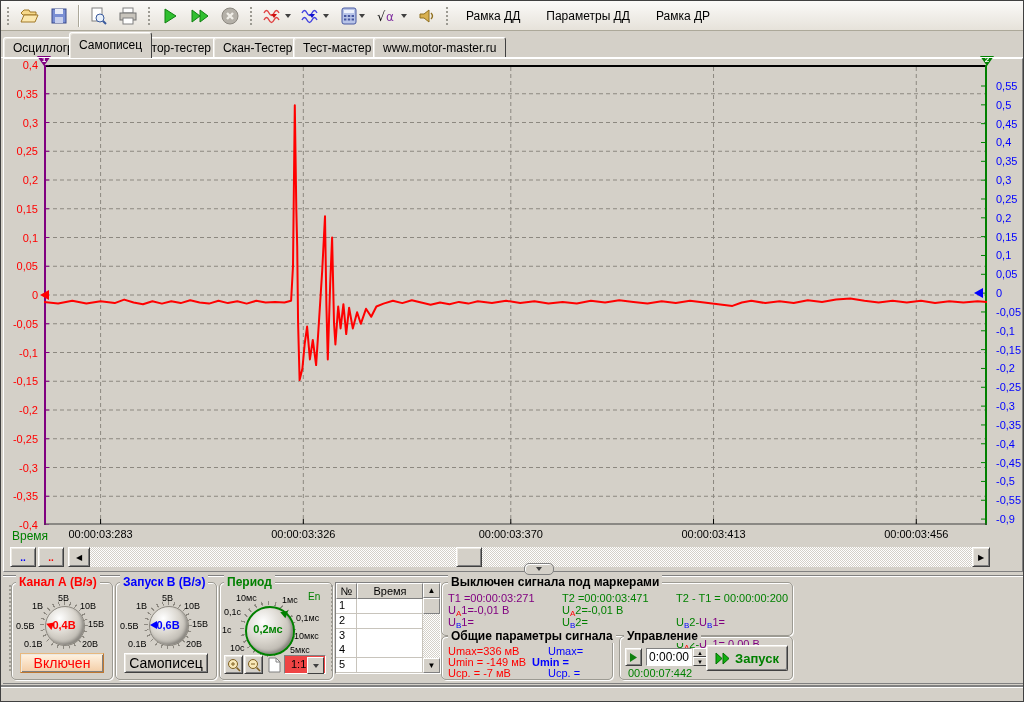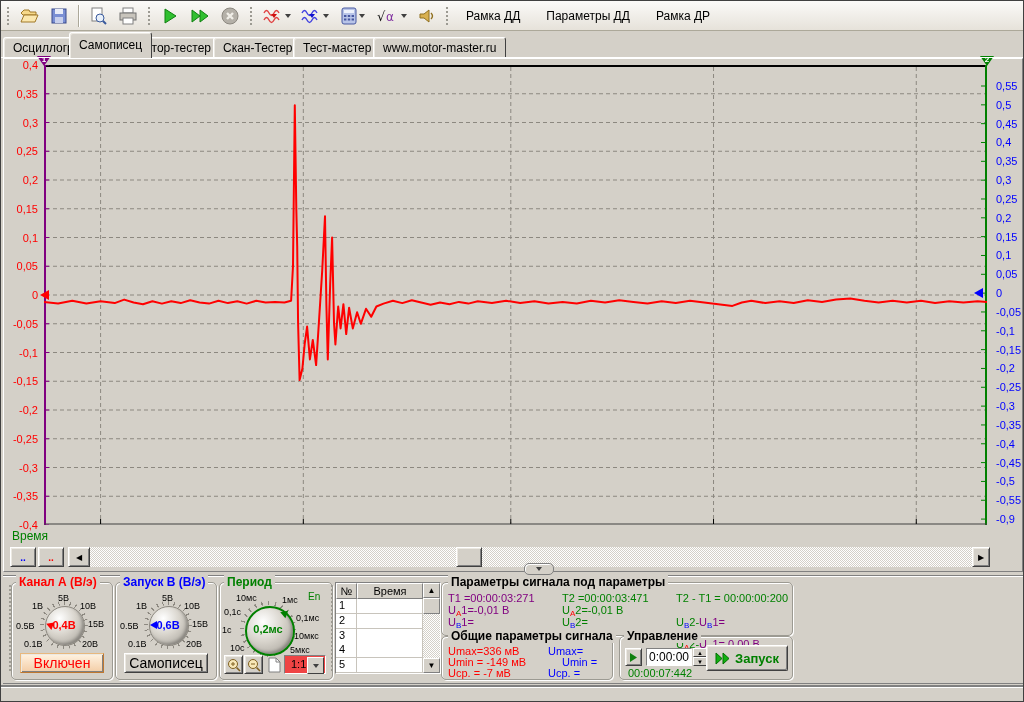--- a/index.html
+++ b/index.html
@@ -345,20 +345,27 @@
       <div class="mtri" style="left:-7px;border-top:10px solid #800080;"></div>
       <div class="mnum" style="left:0px;color:#fff;">1</div>
       <div class="mtri" style="left:936px;border-top:10px solid #008000;"></div>
       <div class="mnum" style="left:943px;">2</div>
       
       <div class="zeroarrow" style="left:-4px;top:225px;border-right:9px solid #ff0000;"></div>
       <div class="zeroarrow" style="left:930px;top:223px;border-right:9px solid #0000ff;"></div>
     </div>
 
     <div id="timelabel" class="abs">Время</div>
+    <div id="xlabels" class="abs">
+        <span class="xl" style="left: 56.58px;">00:00:03:283</span>
+        <span class="xl" style="left: 259.325px;">00:00:03:326</span>
+        <span class="xl" style="left: 466.785px;">00:00:03:370</span>
+        <span class="xl" style="left: 669.53px;">00:00:03:413</span>
+        <span class="xl" style="left: 872.275px;">00:00:03:456</span>
+      </div>
 
     <div class="sbtn" style="left:6px;top:488px;width:26px;">
       <span class="blue" style="font-weight:bold;">..</span>
     </div>
     <div class="sbtn" style="left:34px;top:488px;width:26px;">
       <span class="red" style="font-weight:bold;">..</span>
     </div>
     <div class="sbtn" style="left:64px;top:488px;width:22px;">
       <span class="arrowglyph">◀</span>
     </div>
@@ -480,39 +487,39 @@
           <span class="arrowglyph">▲</span>
         </div>
       <div class="vtrack" style="left:87px;top:15px;width:17px;height:60px;"></div>
       <div class="th" style="left:87px;top:15px;width:17px;height:16px;"></div>
       <div class="th" style="left:87px;top:75px;width:17px;height:15px;">
           <span class="arrowglyph">▼</span>
         </div>
     </div>
 
     <div class="groupbox" style="left:438px;top:6px;width:350px;height:52px;">
-      <div class="gtitle" style="left:6px;">Параметры сигнала под параметры</div>
+      <div class="gtitle" style="left:6px;">Выключен сигнала под маркерами</div>
       <div class="ptxt" style="left:6px;top:9px;width:112px;"><span class="rp p">T1 =00:00:03:271</span></div>
       <div class="ptxt" style="left:120px;top:9px;width:112px;"><span class="rp g">T2 =00:00:03:471</span></div>
       <div class="ptxt" style="left:234px;top:9px;width:112px;"><span class="rp g">T2 - T1 = 00:00:00:200</span></div>
       <div class="ptxt" style="left:6px;top:21px;width:112px;"><span class="rp p">U</span><span class="rp r sub">A</span><span class="rp p">1=-0,01 В</span></div>
       <div class="ptxt" style="left:120px;top:21px;width:112px;"><span class="rp g">U</span><span class="rp r sub">A</span><span class="rp g">2=-0,01 В</span></div>
       <div class="ptxt" style="left:234px;top:21px;width:112px;margin-top:34px;"><span class="rp g">U</span><span class="rp r sub">A</span><span class="rp g">2-</span><span class="rp p">U</span><span class="rp r sub">A</span><span class="rp p">1= 0,00 В</span></div>
       <div class="ptxt" style="left:6px;top:33px;width:112px;"><span class="rp p">U</span><span class="rp b sub">B</span><span class="rp p">1=</span></div>
       <div class="ptxt" style="left:120px;top:33px;width:112px;"><span class="rp g">U</span><span class="rp b sub">B</span><span class="rp g">2=</span></div>
       <div class="ptxt" style="left:234px;top:33px;width:112px;"><span class="rp g">U</span><span class="rp b sub">B</span><span class="rp g">2-</span><span class="rp p">U</span><span class="rp b sub">B</span><span class="rp p">1=</span></div>
     </div>
 
     <div class="groupbox" style="left:438px;top:60px;width:170px;height:42px;">
       <div class="gtitle" style="left:6px;">Общие параметры сигнала</div>
       <div class="ptxt red" style="left:6px;top:8px;">Umax=336 мВ</div>
       <div class="ptxt red" style="left:6px;top:19px;">Umin = -149 мВ</div>
       <div class="ptxt red" style="left:6px;top:30px;">Uср. =  -7 мВ</div>
       <div class="ptxt blue" style="left:106px;top:8px;">Umax=</div>
-      <div class="ptxt blue" style="left:120px;top:19px;">Umin =</div>
+      <div class="ptxt blue" style="left:90px;top:19px;font-weight:bold;">Umin =</div>
       <div class="ptxt blue" style="left:106px;top:30px;">Uср. =</div>
     </div>
 
     <div class="groupbox" style="left:616px;top:60px;width:172px;height:42px;">
       <div class="gtitle" style="left:4px;">Управление</div>
       <div class="minibtn" style="left:5px;top:11px;width:17px;height:18px;">
         <svg width="9" height="9">
             <polygon points="1,0 8,4.5 1,9" fill="#108010"></polygon>
           </svg>
       </div>

